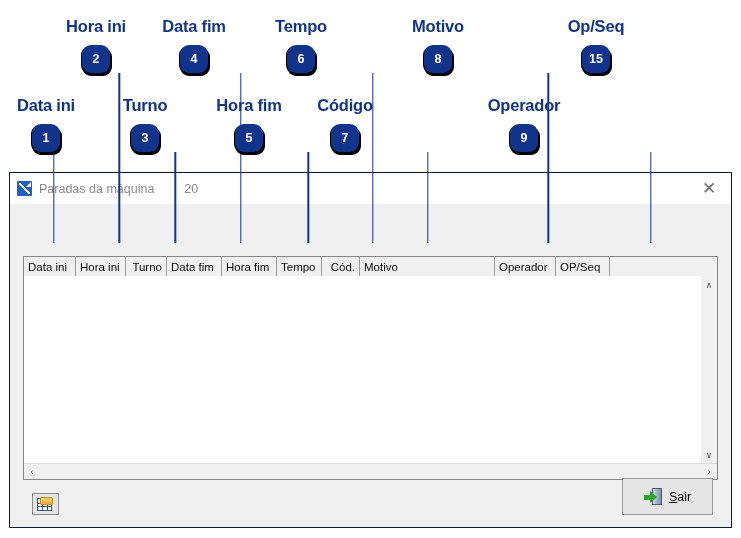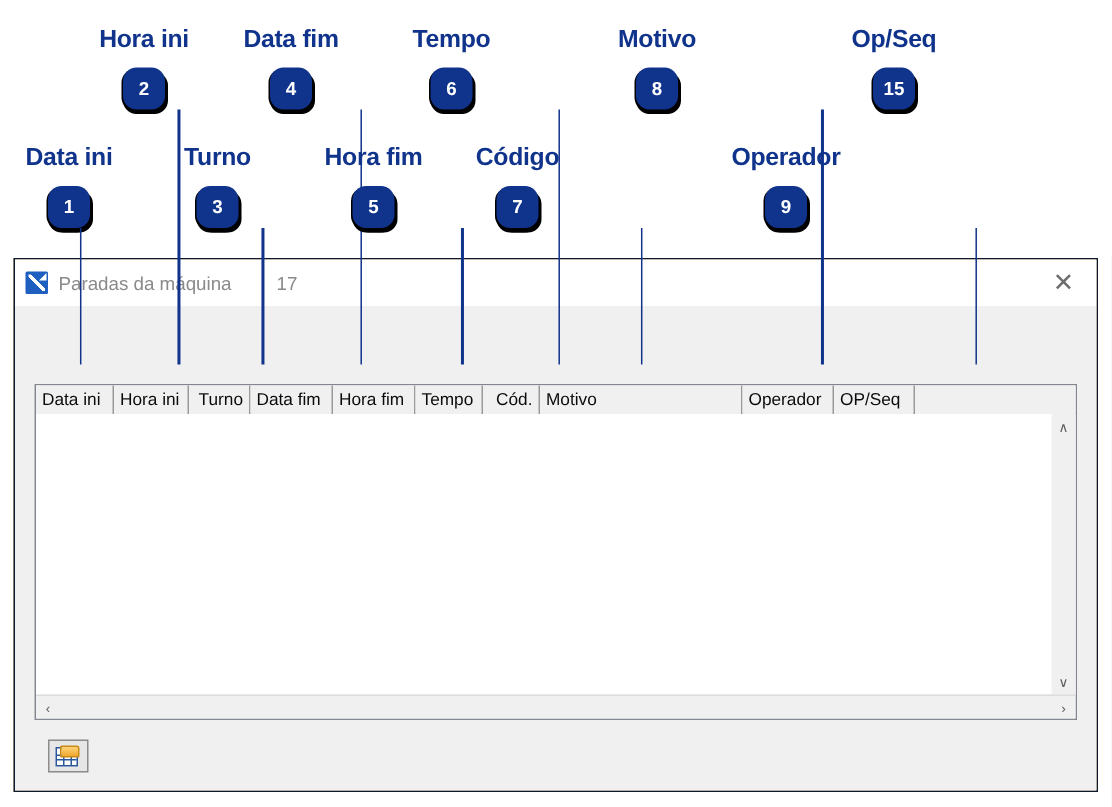--- a/index.html
+++ b/index.html
@@ -46,21 +46,21 @@
     background:#10338c;
     transform:translateX(-50%);
   }
 
   
   #app-window{
     position:absolute;
     left:9px;top:172px;
     width:723px;height:356px;
     border:1.5px solid #0a1a33;
-    background:#fdba74;
+    background:#ec4899;
     box-sizing:border-box;
     display:flex;flex-direction:column;
   }
   .titlebar{
     height:31px;
     background:#ffffff;
     display:flex;align-items:center;
     flex:0 0 auto;
     position:relative;
   }
@@ -239,21 +239,21 @@
   .exit-label u{text-decoration:underline;}
 </style>
 </head>
 <body>
 
 <div id="app-window">
 
   <div class="titlebar">
     <div class="title-icon"></div>
     <span class="title-text">Paradas da máquina</span>
-    <span class="title-num">17</span>
+    <span class="title-num">20</span>
     <div class="title-close">✕</div>
   </div>
 
   <div class="client">
 
     <div id="data-grid">
 
       <div class="grid-headrow" id="grid-head">
           <div class="gh" style="width: 52px;">Data ini</div>
           <div class="gh" style="width: 50px;">Hora ini</div>
@@ -287,20 +287,29 @@
       <span class="xls-icon">
         <span class="sheet"></span>
         <span class="g1"></span>
           <span class="g2"></span>
         <span class="v1"></span>
           <span class="v2"></span>
         <span class="fold"></span>
       </span>
     </div>
 
+    <div id="exit-button">
+      <span class="door-icon">
+        <span class="door"></span>
+          <span class="knob"></span>
+        <span class="arrow-stem"></span>
+          <span class="arrow-head"></span>
+      </span>
+      <span class="exit-label"><u>S</u><span>air</span></span>
+    </div>
 
   </div>
 </div>
 
 <div id="annotation-layer">
     <div class="anno-label" style="left: 46px; top: 96px;">Data ini</div>
     <div class="anno-badge" style="left: 46px; top: 124px;">1</div>
     <div class="anno-line" style="left: 53.5294px; top: 152px; height: 91px;"></div>
     <div class="anno-label" style="left: 96px; top: 17px;">Hora ini</div>
     <div class="anno-badge" style="left: 96px; top: 45px;">2</div>

